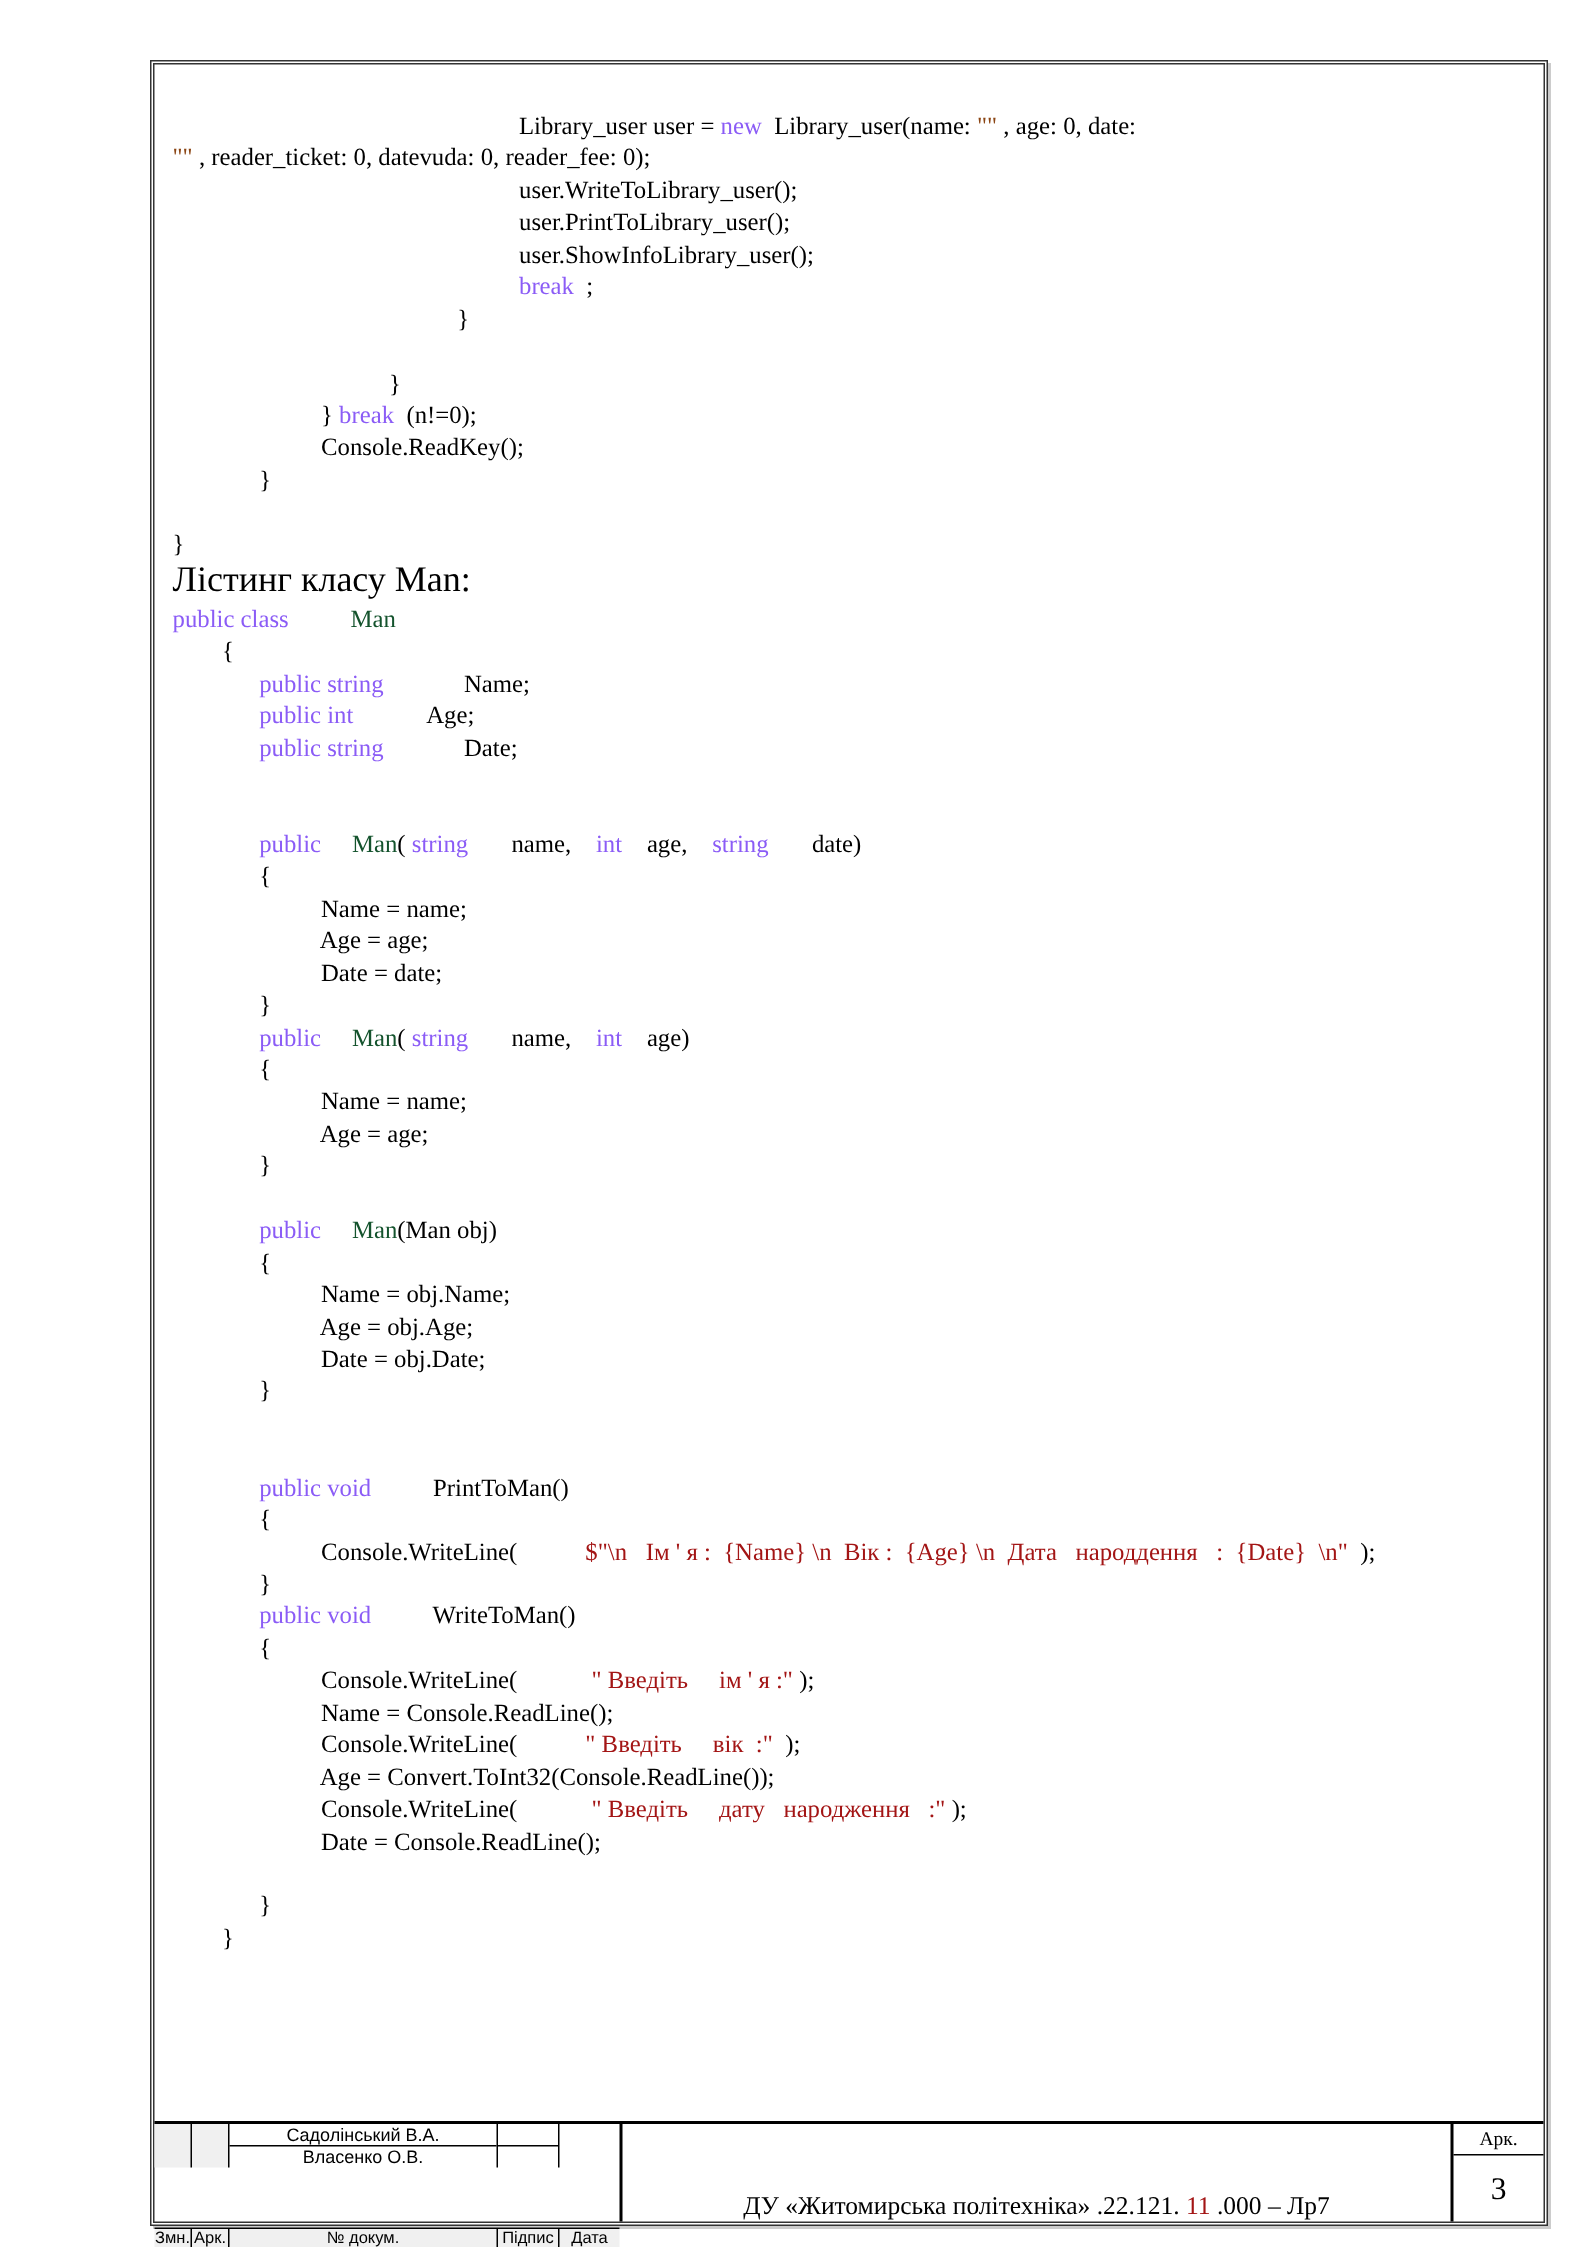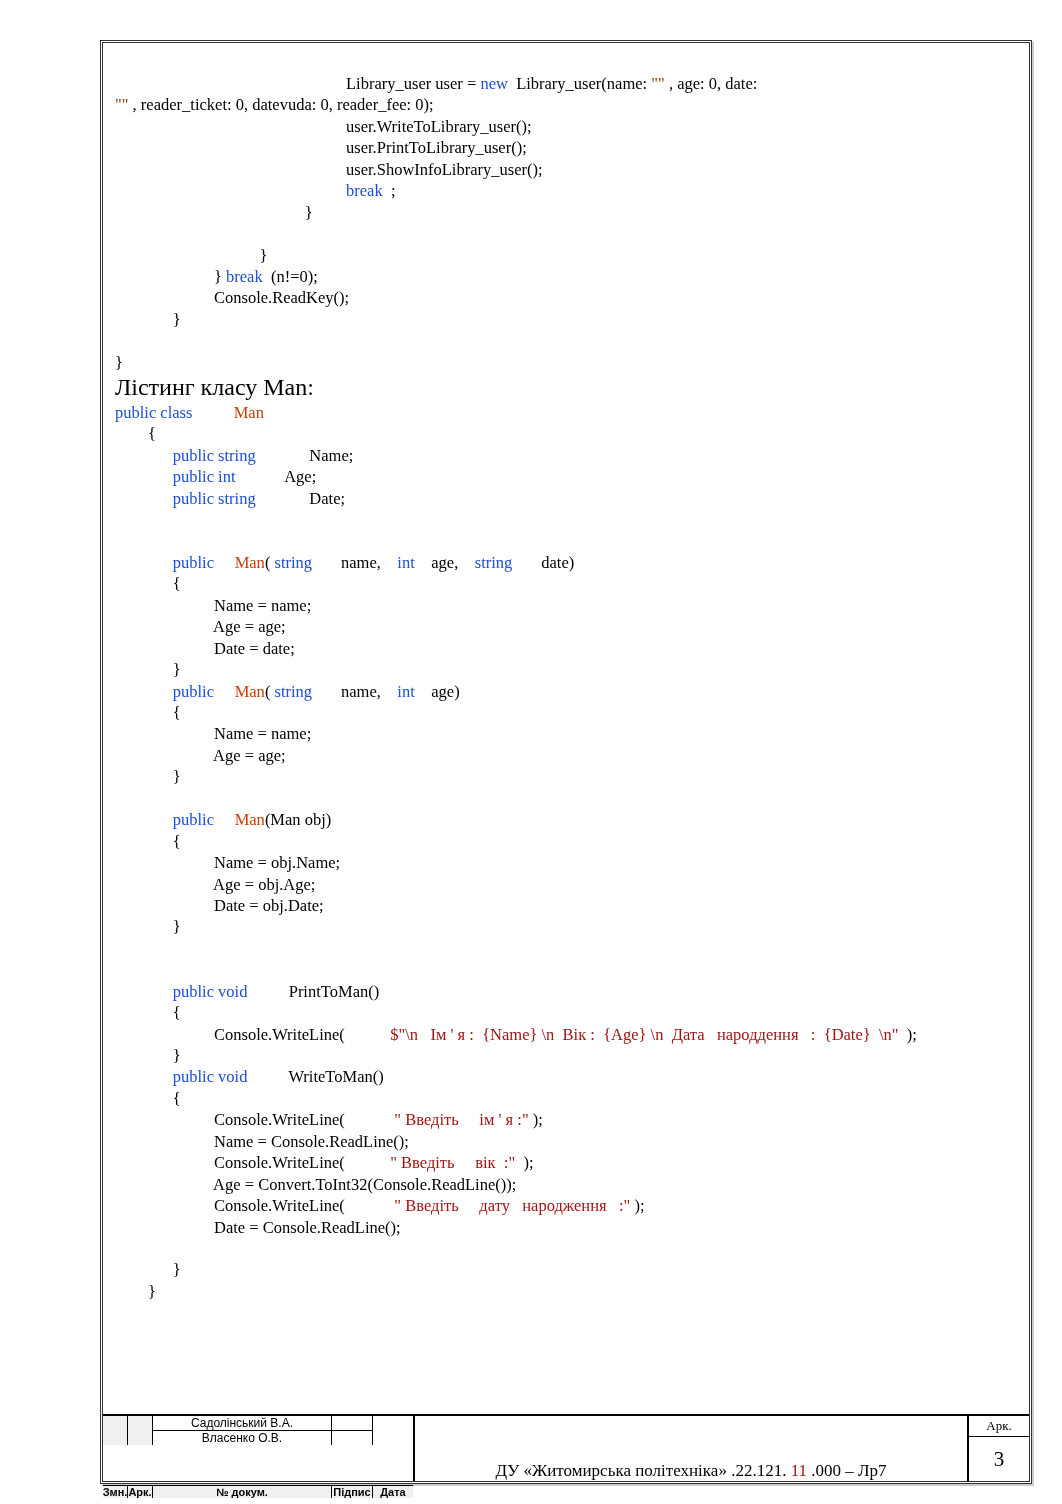--- a/index.html
+++ b/index.html
@@ -42,22 +42,22 @@
       margin: 0;
       font-size: 16.5px;
     }
     .heading-line {
       font-family: "Times New Roman", serif;
       font-size: 24px;
       font-weight: normal;
       margin: 0;
       line-height: 1.2;
     }
-    .k-blue { color: #1d4ed8; }
-    .k-teal { color: #c2410c; }
+    .k-blue { color: #8b5cf6; }
+    .k-teal { color: #14532d; }
     .k-red  { color: #a31515; }
     .k-brown { color: #8b4513; }
     .title-block {
       position: absolute;
       left: 0;
       right: 0;
       bottom: 0;
       height: 65px;
       border-top: 2px solid #000;
       display: flex;
@@ -81,21 +81,21 @@
     .nm-col5 { width: 40px; }
     .nm-sub { flex: 1; display: flex; align-items: center; justify-content: center; border-bottom: 1px solid #000; }
     .nm-sub:last-child { border-bottom: none; }
     .tb-labels-row {
       height: 16px;
       display: flex;
       border-top: 1px solid #000;
       font-size: 11px;
       background: #f0f0f0;
     }
-    .lb-cell { display: flex; align-items: center; justify-content: center; border-right: 1px solid #000; font-weight: bold; }
+    .lb-cell { display: flex; align-items: center; justify-content: center; border-right: 1px solid #000; }
     .lb-cell:last-child { border-right: none; }
     .tb-center {
       flex: 1;
       display: flex;
       align-items: flex-end;
       justify-content: center;
       font-family: "Times New Roman", serif;
       font-size: 17px;
       border-left: 2px solid #000;
       border-right: 2px solid #000;

